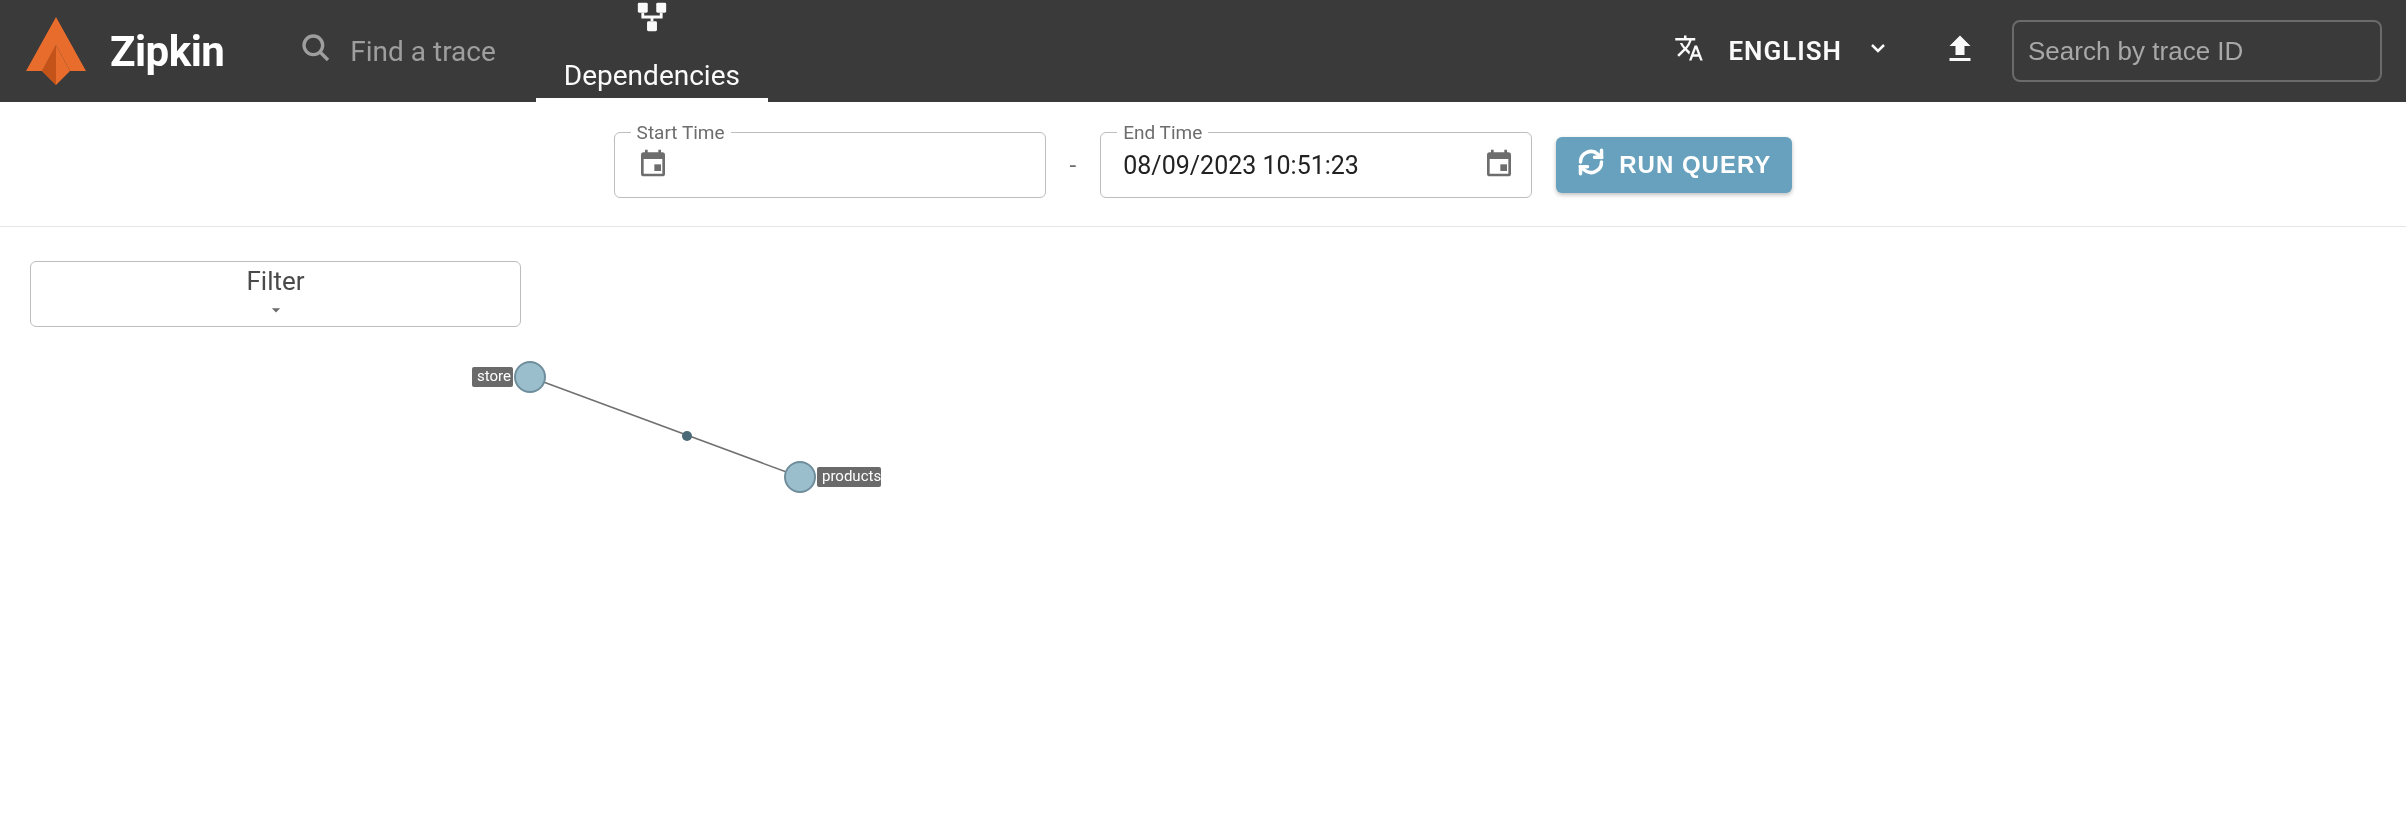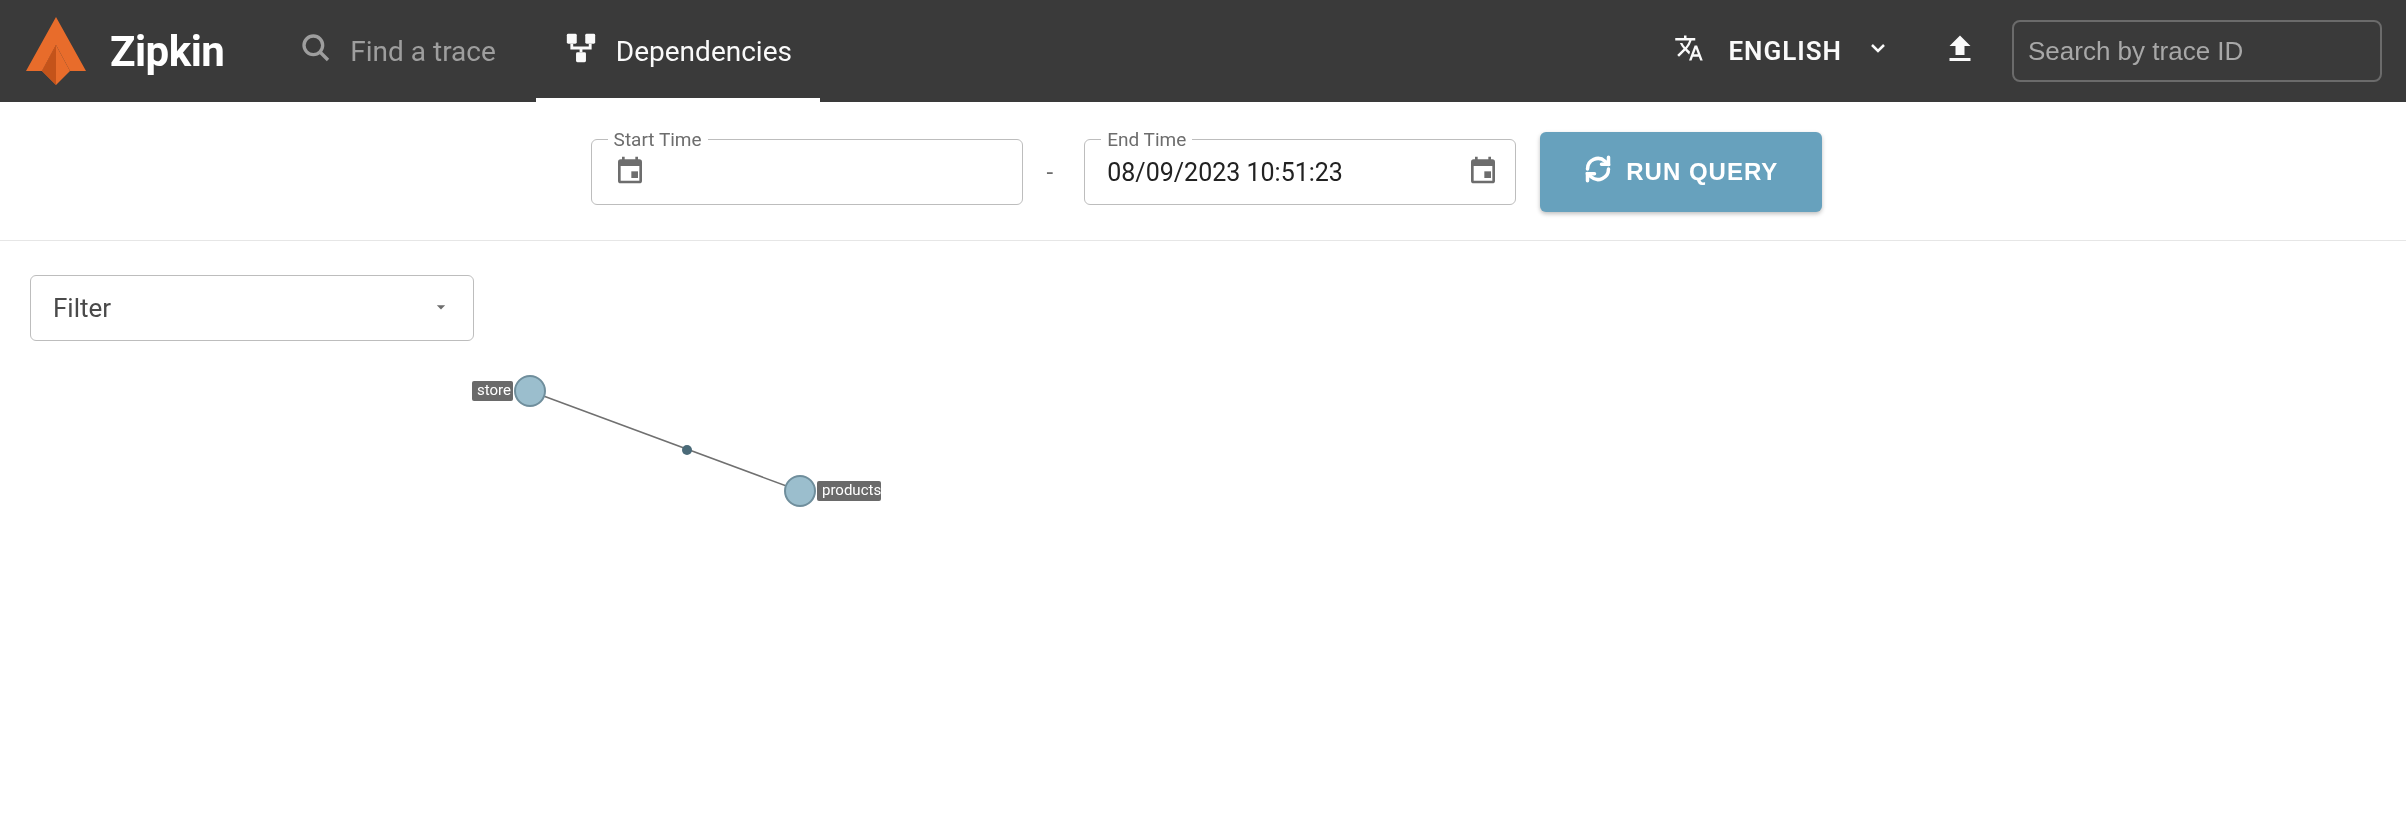--- a/index.html
+++ b/index.html
@@ -48,20 +48,21 @@
     gap: 18px;
     padding: 0 28px;
     height: 100%;
     color: var(--text-mid);
     font-size: 28px;
     cursor: pointer;
     position: relative;
   }
   .nav-item.active {
     color: var(--text-light);
+    flex-direction: column;
   }
   .nav-item.active::after {
     content: "";
     position: absolute;
     bottom: 0;
     left: 0; right: 0;
     height: 4px;
     background: #ffffff;
   }
   .nav-item .icon { color: inherit; }
@@ -111,21 +112,20 @@
     position: relative;
     border: 1px solid var(--border);
     border-radius: 6px;
     height: 66px;
     display: flex;
     align-items: center;
     padding: 0 16px 0 22px;
     gap: 14px;
     width: 432px;
     background: #fff;
-    margin-left: 7px;
   }
   .fieldset .legend {
     position: absolute;
     top: -12px;
     left: 16px;
     background: #ffffff;
     padding: 0 6px;
     color: #6d6d6d;
     font-size: 19px;
   }
@@ -143,43 +143,44 @@
     display: flex;
     align-items: center;
     gap: 14px;
     background: var(--btn-blue);
     color: #ffffff;
     font-size: 24px;
     font-weight: 700;
     letter-spacing: 1px;
     border: none;
     border-radius: 6px;
-    height: 80px;
-    padding: 0 44px;
+    height: 56px;
+    padding: 0 21px;
     cursor: pointer;
     box-shadow: 0 2px 4px rgba(0,0,0,0.25);
   }
 
   
   .content {
     padding: 34px 30px;
   }
   .filter-select {
-    width: 444px;
+    width: 491px;
     height: 66px;
     border: 1px solid var(--border);
     border-radius: 6px;
     display: flex;
     align-items: center;
-    justify-content: space-between;
+    justify-content: flex-end;
     padding: 0 22px;
     font-size: 26px;
     color: #4a4a4a;
     cursor: pointer;
     background: #fff;
+    flex-direction: column;
   }
   .filter-select .chev { color: #6d6d6d; }
 
   
   .graph-area {
     position: relative;
     height: 280px;
     margin-top: 10px;
   }
   .graph-svg {

